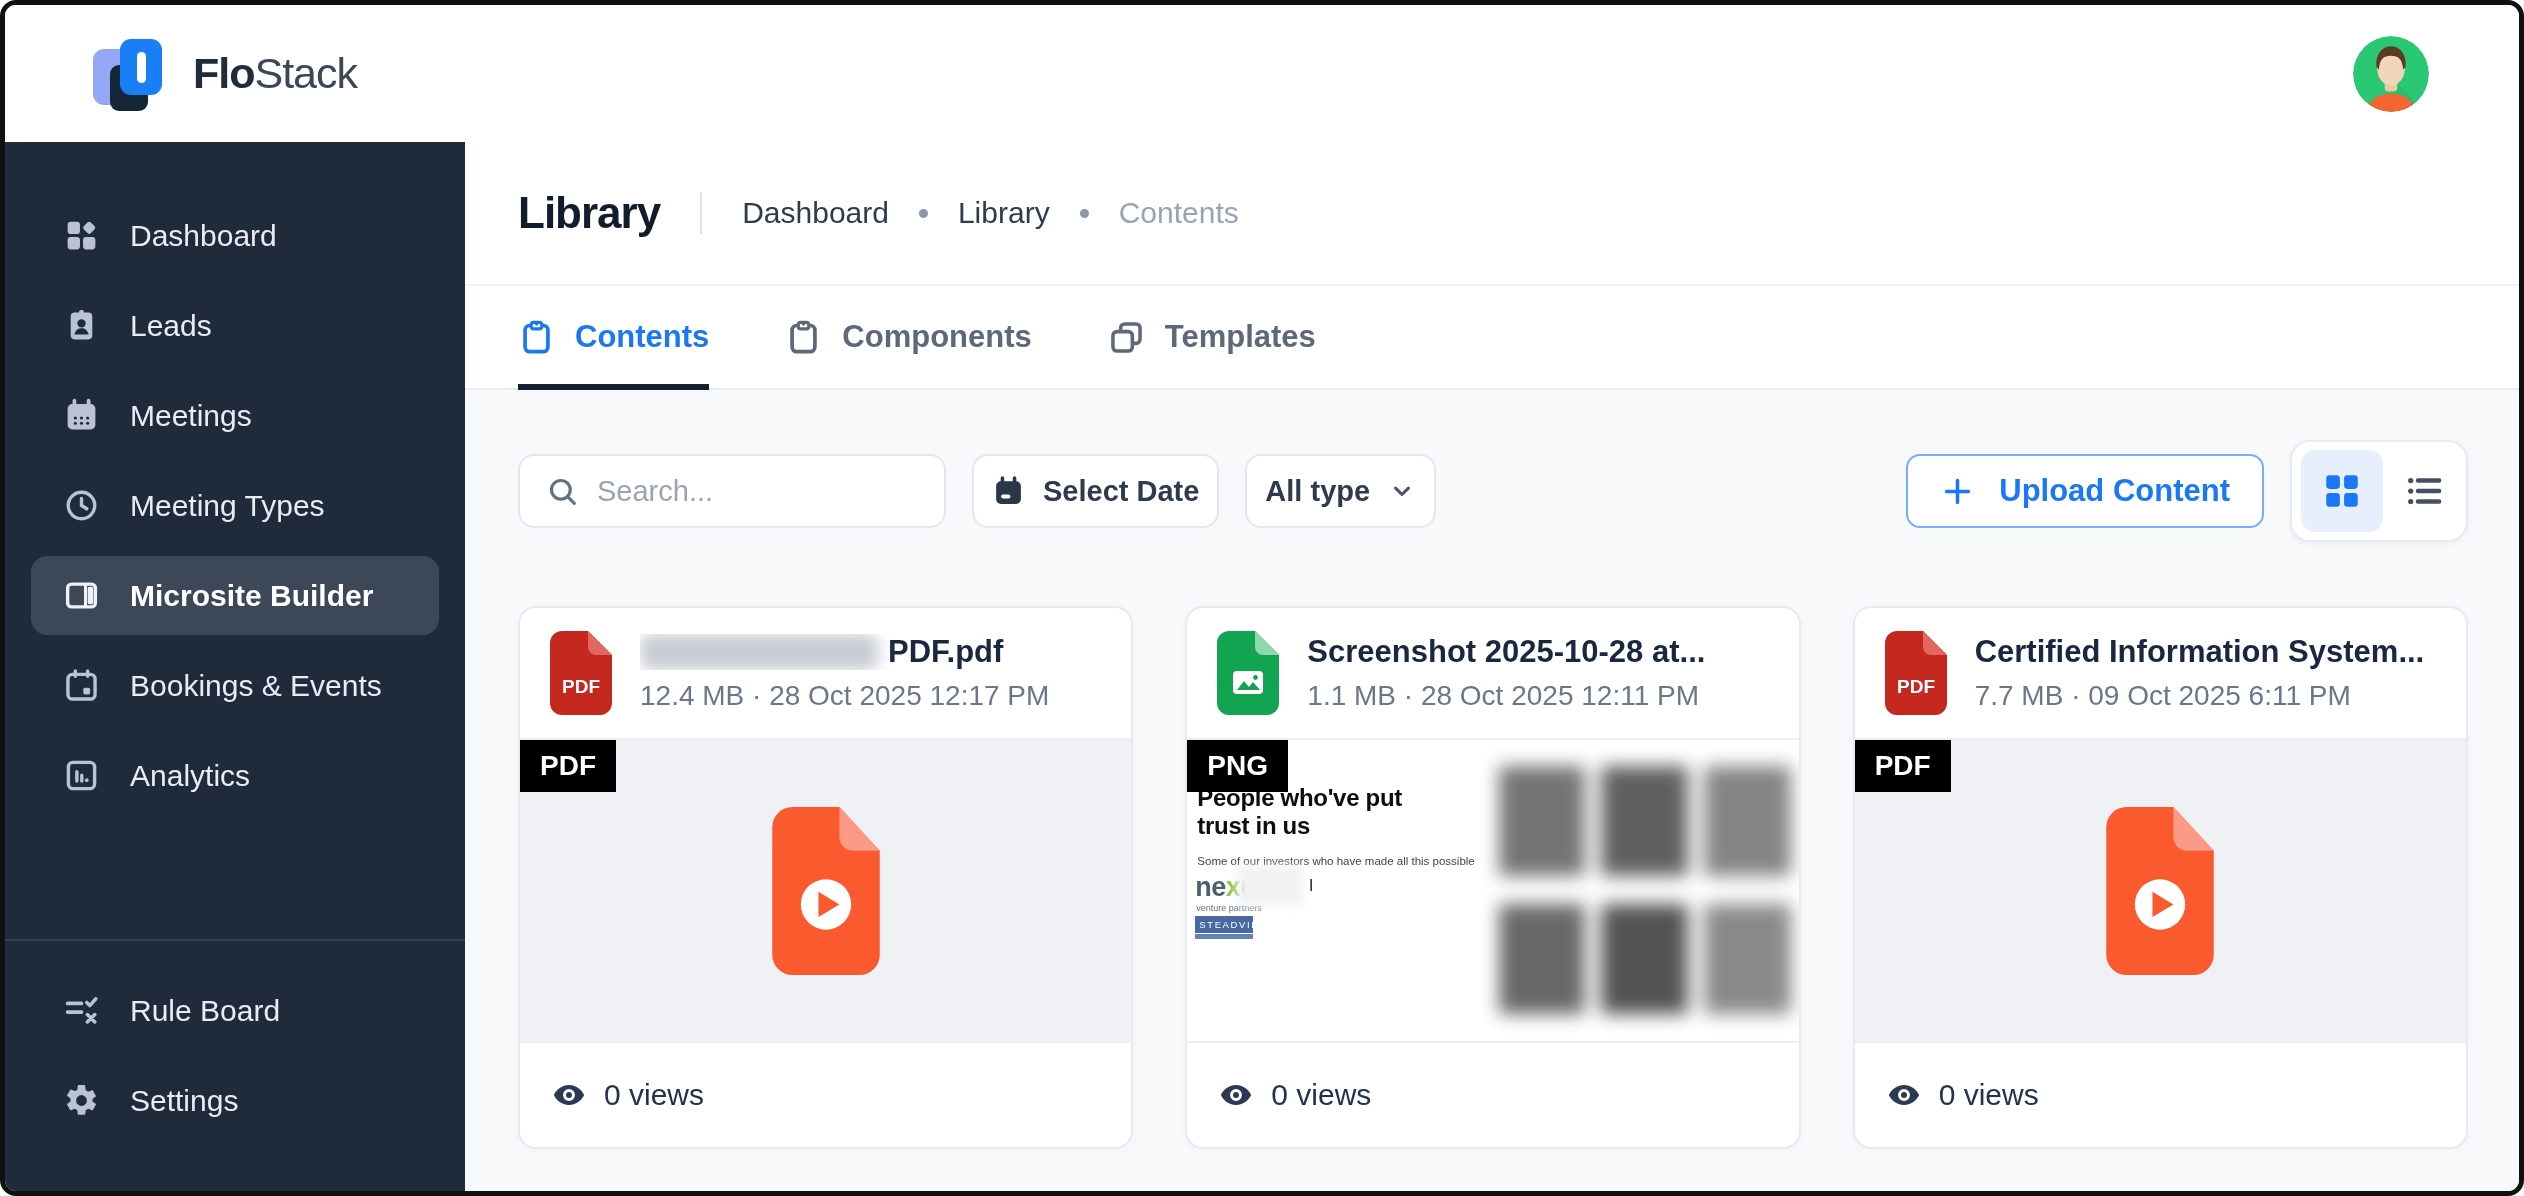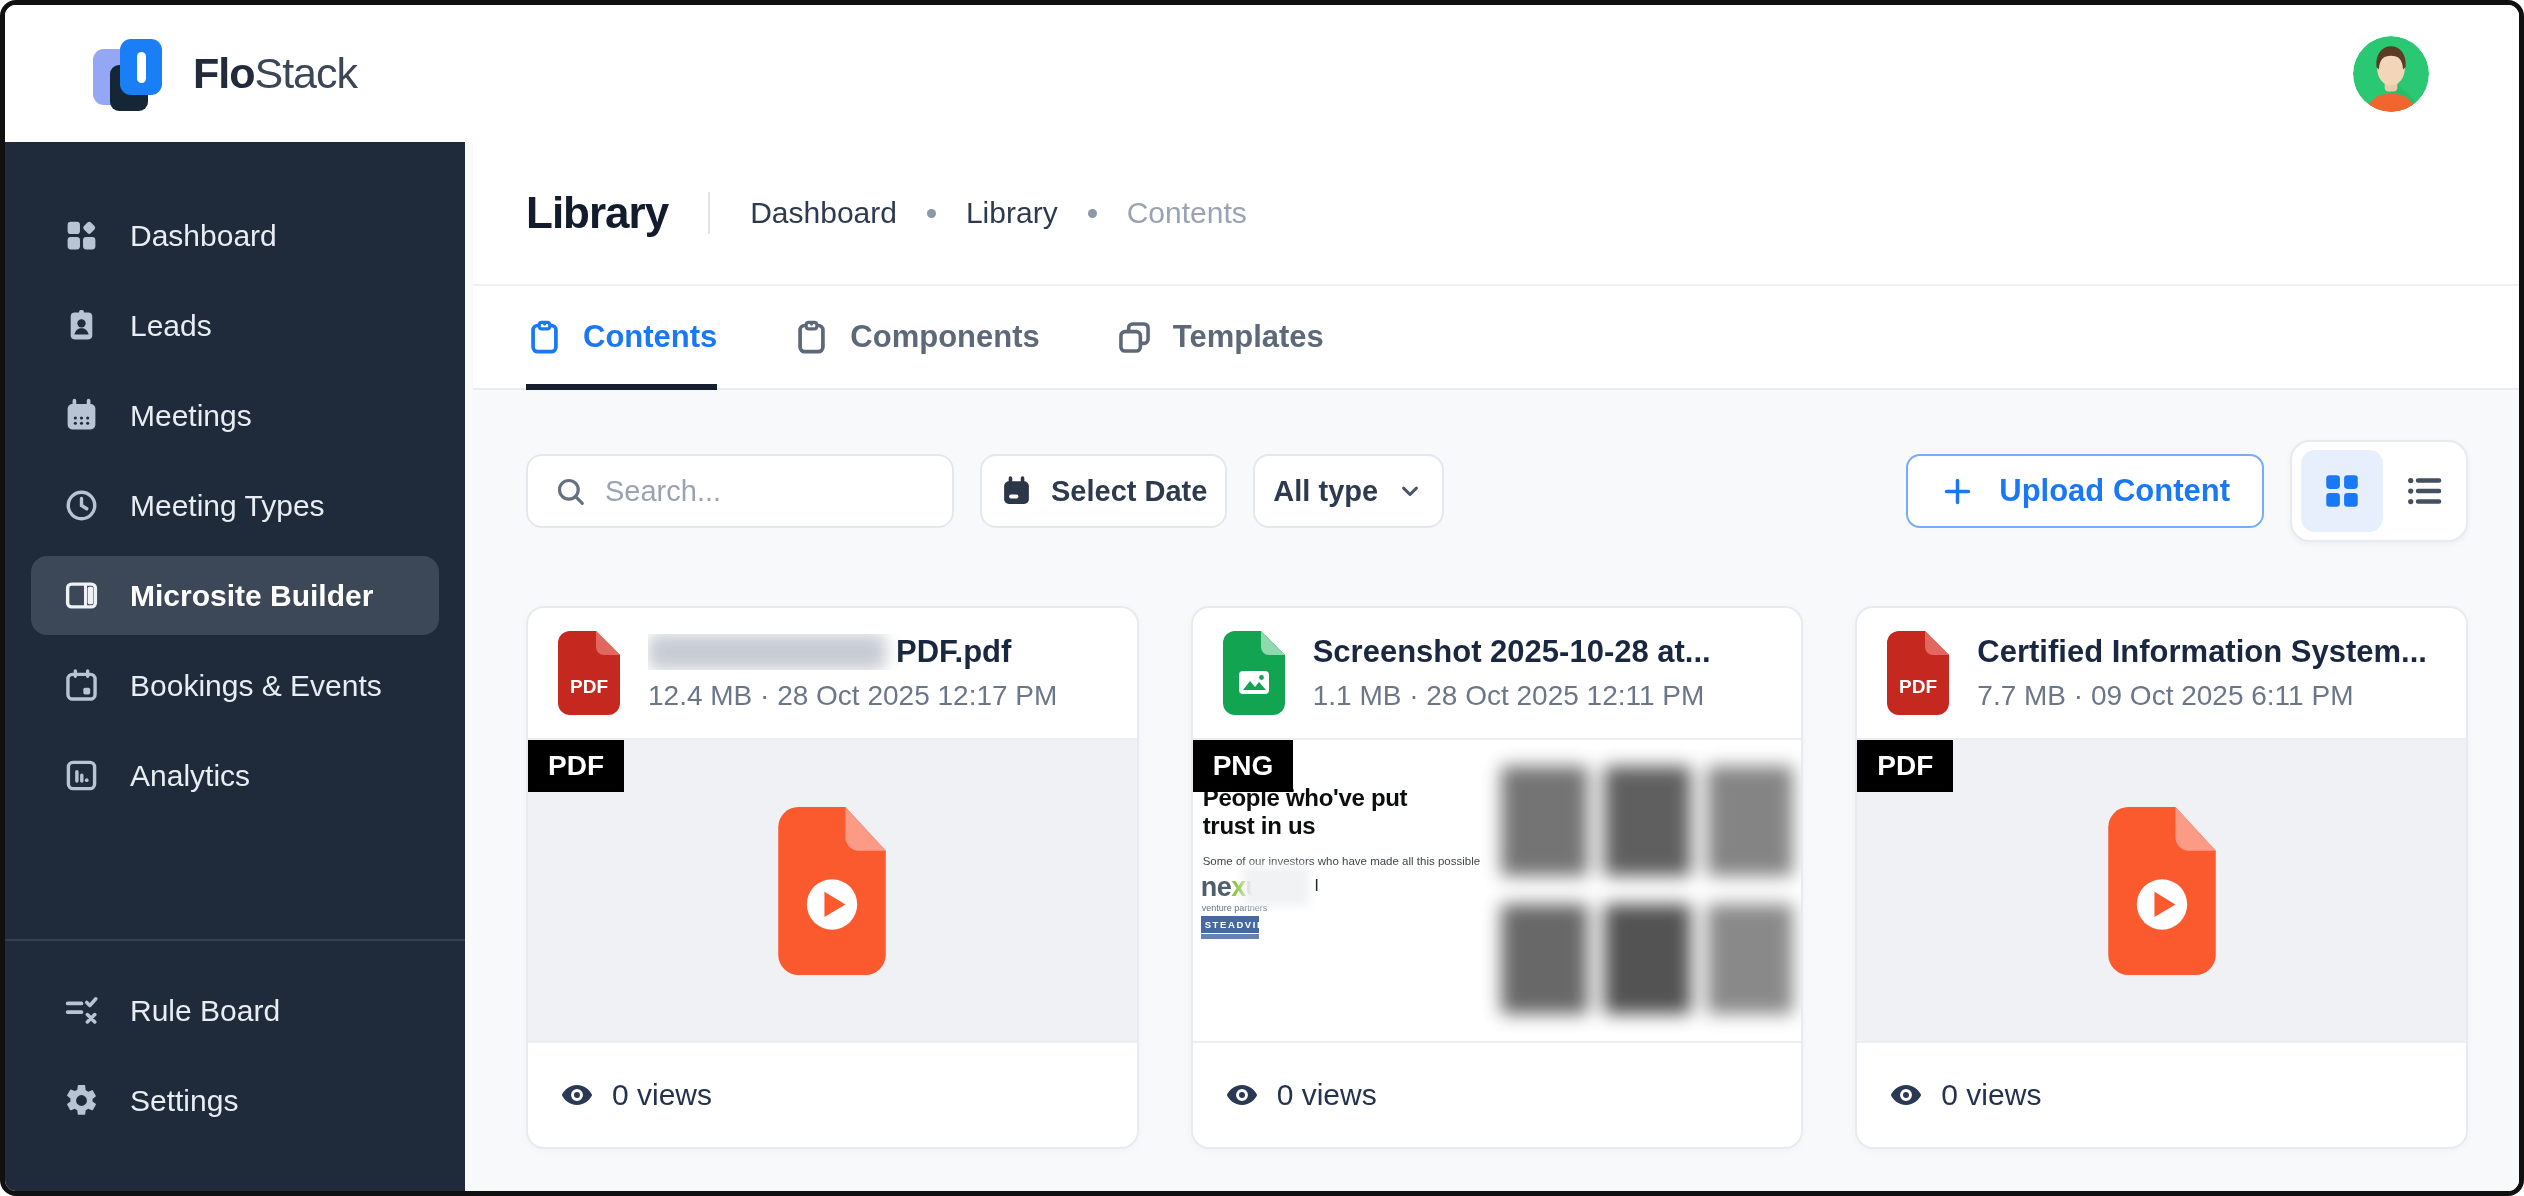--- a/index.html
+++ b/index.html
@@ -15,21 +15,21 @@
   .bm-light { position:absolute; left:0; top:12px; width:46px; height:56px; background:#93a7f5; border-radius:11px; }
   .bm-dark  { position:absolute; left:17px; top:28px; width:38px; height:46px; background:#152736; border-radius:9px; }
   .bm-blue  { position:absolute; left:27px; top:2px; width:42px; height:56px; background:#1a7ef7; border-radius:11px; }
   .bm-bar   { position:absolute; left:44px; top:15px; width:9px; height:31px; background:#fff; border-radius:5px; }
   .brand-text { font-size:43px; letter-spacing:-1px; color:#343e4e; display:flex; }
   .brand-text .bold { font-weight:800; color:#222b3a; }
   .brand-text .light { font-weight:400; color:#3b4656; }
   .avatar { width:76px; height:76px; border-radius:50%; overflow:hidden; cursor:pointer; flex:none; }
 
   
-  .shell { flex:1; display:flex; min-height:0;gap:8px; }
+  .shell { flex:1; display:flex; min-height:0; }
   .sidebar { width:460px; min-width:460px; background:#1f2a3a; display:flex; flex-direction:column;
              padding:54px 26px 40px; }
   .nav-item { display:flex; align-items:center; gap:30px; padding:21px 32px; border-radius:16px;
               color:#e8ecf3; font-size:30px; font-weight:500; margin-bottom:11px; cursor:pointer; }
   .nav-item svg { width:37px; height:37px; color:#b9c3d2; flex:none; }
   .nav-item.active { background:#3c4757; font-weight:700; color:#ffffff; }
   .nav-item.active svg { color:#eef1f6; }
   .sb-spacer { flex:1; }
   .sb-divider { height:2px; background:#36425366; margin:0 -26px 30px; background:#344050; }
 
@@ -105,21 +105,21 @@
                    color:#0c0d0e; line-height:1.18; letter-spacing:-.3px; }
   .shot-sub { position:absolute; left:10px; top:115px; font-size:11.5px; color:#3f454d; white-space:nowrap; }
   .shot-nexus { position:absolute; left:8px; top:132px; font-size:27px; font-weight:600; color:#4d5f6d;
                 letter-spacing:-.5px; }
   .shot-nexus .nx { color:#8dc63f; }
   .shot-nexus-sub { position:absolute; left:9px; top:163px; font-size:9px; color:#5f7280; }
   .shot-blurbox { position:absolute; left:50px; top:126px; width:66px; height:40px; background:#f1f2f3;
                   filter:blur(5px); }
   .shot-l { position:absolute; left:122px; top:136px; font-size:17px; color:#20262c; }
   .shot-steadview { position:absolute; left:8px; top:176px; width:58px; }
-  .sv-badge { background:#47699f; color:#fff; font-size:9.5px; font-weight:700; letter-spacing:1.6px;
+  .sv-badge { background:#47699f; color:#fff; font-size:9.5px; font-weight:400; letter-spacing:1.6px;
               padding:3px 4px; text-align:center; }
   .sv-strip { margin-top:1px; height:5px; background:#3f62a6; opacity:.8; }
   .shot-grid { position:absolute; right:8px; top:26px; width:292px; height:248px; display:grid;
                grid-template-columns:repeat(3,1fr); grid-template-rows:1fr 1fr; column-gap:16px; row-gap:28px;
                filter:blur(9px); opacity:.82; }
   .shot-grid div { border-radius:4px; }
   .g1{background:#565656}.g2{background:#3d3d3d}.g3{background:#6a6a6a}
   .g4{background:#474747}.g5{background:#2e2e2e}.g6{background:#707070}
 </style>
 </head>

